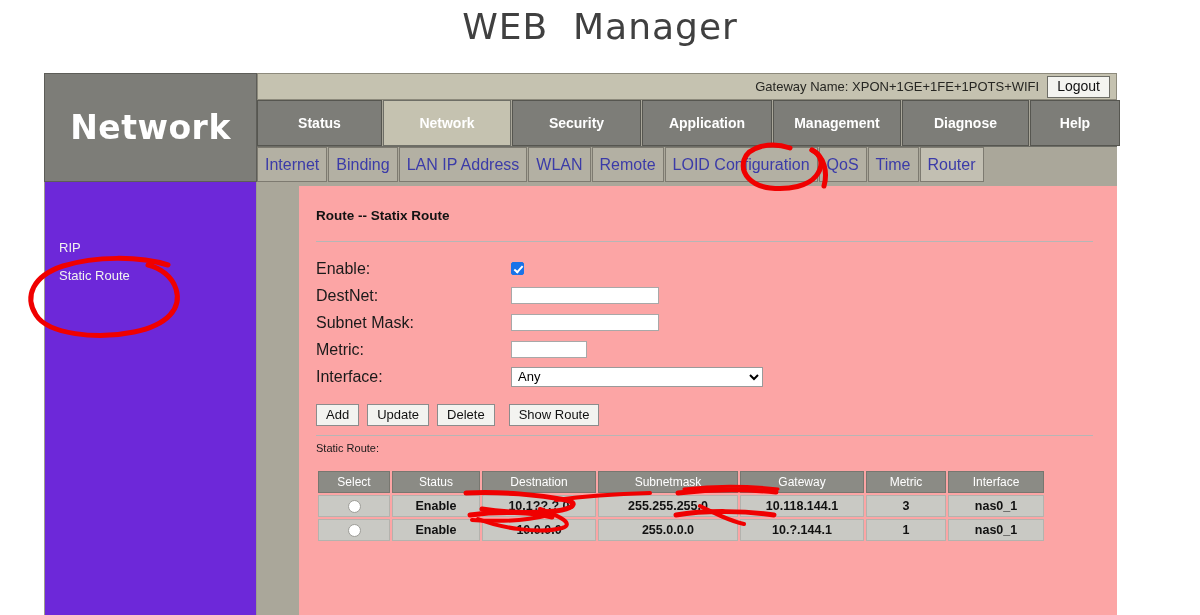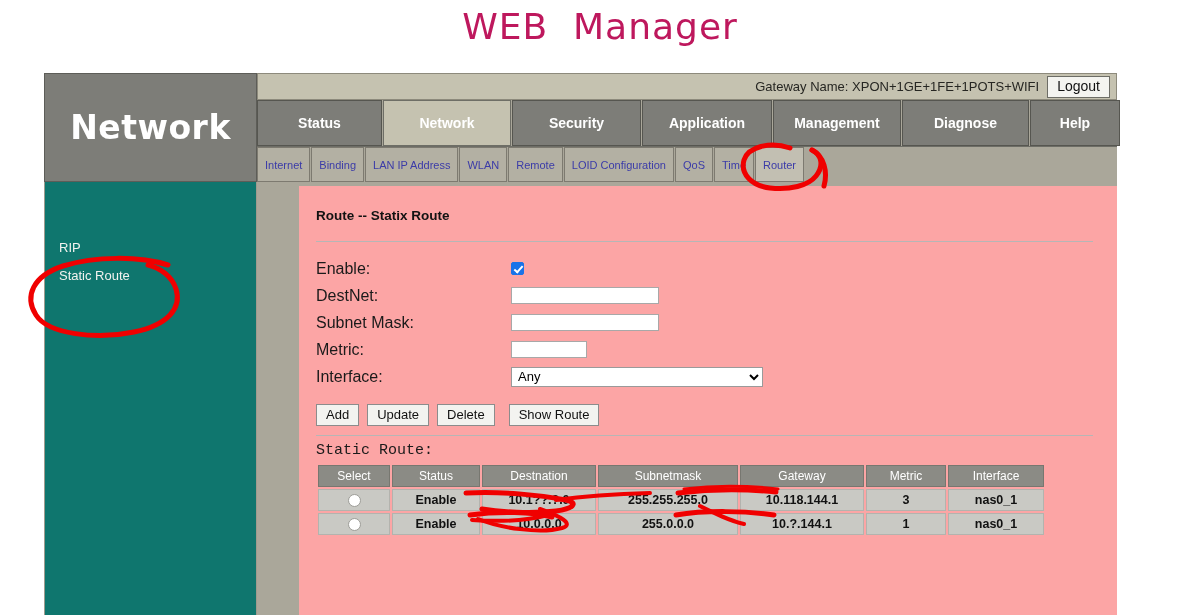--- a/index.html
+++ b/index.html
@@ -22,21 +22,21 @@
   
   .page-heading {
     position: absolute;
     left: 0; top: 6px;
     width: 1200px;
     text-align: center;
     font-family: "DejaVu Sans", sans-serif;
     font-size: 36px;
     font-weight: 400;
     letter-spacing: 1px;
-    color: #be185d;
+    color: #404040;
     white-space: pre;
   }
 
   
   .router-frame {
     position: absolute;
     left: 44px; top: 73px;
     width: 1073px;
     height: 542px;
     background: #aaa79a;
@@ -62,21 +62,21 @@
     font-family: "DejaVu Sans", sans-serif;
     letter-spacing: 0.5px;
   }
 
   
   .sidebar {
     position: absolute;
     left: 0; top: 109px;
     width: 213px;
     height: 433px;
-    background: #0f766e;
+    background: #6d28d9;
     border-left: 1px solid #9e9b8e;
     border-right: 1px solid #9e9b8e;
     box-sizing: border-box;
     padding-top: 52px;
   }
   .sidebar-item {
     color: #f2f2ef;
     font-size: 13px;
     padding: 6px 0 6px 14px;
     line-height: 16px;
@@ -164,21 +164,21 @@
     align-items: stretch;
     background: #aaa79a;
     border-top: 1px solid #6d6d66;
   }
   .sub-tab {
     flex: 0 0 auto;
     background: #b3b0a3;
     border: 1px solid #7d7a70;
     box-sizing: border-box;
     color: #3b3ba8;
-    font-size: 11px;
+    font-size: 16px;
     display: flex;
     align-items: center;
     justify-content: center;
     padding: 0 7px;
     cursor: pointer;
     white-space: nowrap;
     margin-right: 1px;
   }
   .sub-tab.active {
     background: #c2bfb2;
@@ -275,24 +275,23 @@
     font-family: "Liberation Sans", sans-serif;
     color: #111111;
     background: #f3f3f0;
     border: 1px solid #8c8c8c;
     padding: 2px 9px 3px 9px;
     cursor: pointer;
     line-height: 15px;
   }
 
   .list-label {
-    font-size: 15px;
+    font-size: 11px;
     color: #1a1a1a;
-    margin: 4px 0 4px 0;
-    font-family: Liberation Mono, monospace;
+    margin: 4px 0 15px 0;
   }
 
   
   .route-table {
     border-collapse: separate;
     border-spacing: 2px;
     font-size: 12px;
   }
   .route-table th {
     background: #8b8b85;

